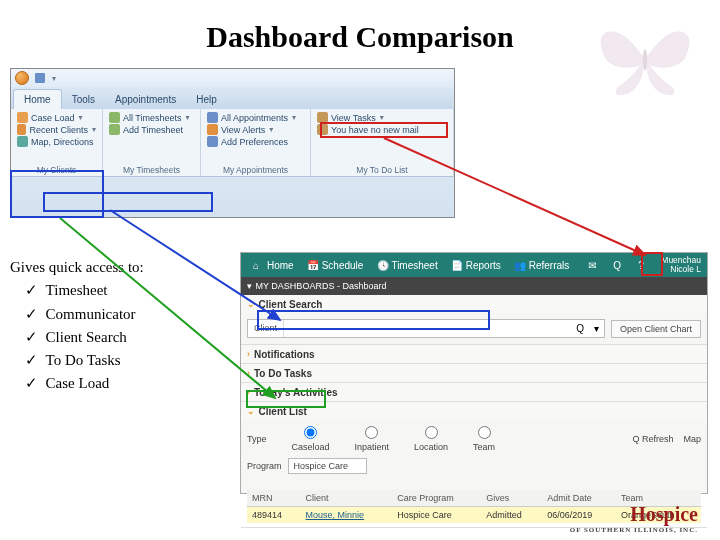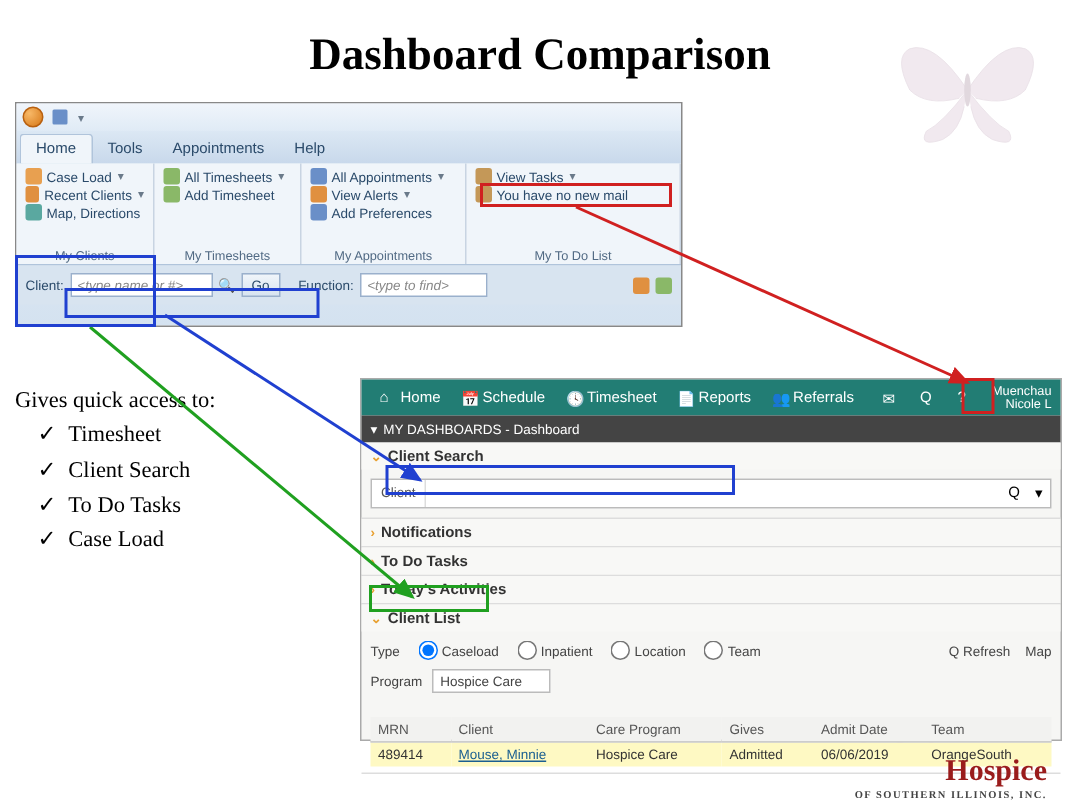--- a/index.html
+++ b/index.html
@@ -53,22 +53,22 @@
   .panel { border-bottom: 1px solid #ddd; }
   .panel-header { height: 18px; background: #f8f8f6; display: flex; align-items: center; padding: 0 6px; font-size: 10px; font-weight: bold; color: #333; gap: 4px; }
   .chev { font-size: 9px; color: #e8a030; }
   .client-search-body { padding: 6px; display: flex; gap: 6px; align-items: center; }
   .client-input { flex: 1; display: flex; border: 1px solid #bbb; background: #fff; }
   .client-input-label { padding: 3px 6px; border-right: 1px solid #ddd; font-size: 9px; color: #555; }
   .client-input-field { flex: 1; padding: 3px; font-size: 9px; }
   .client-input-search { padding: 3px 5px; }
   .chart-btn { border: 1px solid #bbb; background: #fafafa; padding: 3px 8px; font-size: 9px; color: #444; }
   .clientlist-body { padding: 4px 6px; }
-  .radio-row { display: flex; align-items: center; gap: 12px; font-size: 9px; color: #444; padding: 2px 0 6px; }
-  .radio-row label { display: flex; align-items: center; gap: 3px; }
+  .radio-row { display: flex; align-items: center; gap: 25px; font-size: 9px; color: #444; padding: 2px 0 6px; }
+  .radio-row label { display: flex; align-items: center; gap: 3px; flex-direction: column; }
   .radio-row input { margin: 0; }
   .refresh-right { margin-left: auto; display: flex; gap: 10px; align-items: center; color: #444; }
   .prog-row { display: flex; align-items: center; gap: 6px; font-size: 9px; color: #444; padding-bottom: 4px; }
   .prog-select { border: 1px solid #bbb; background: #fff; padding: 2px 18px 2px 5px; font-size: 9px; }
   .table { width: 100%; border-collapse: collapse; font-size: 9px; margin-top: 12px; }
   .table th { text-align: left; padding: 3px 5px; border-bottom: 1px solid #ccc; color: #555; font-weight: normal; background: #f2f2f0; }
   .table td { padding: 3px 5px; background: #fef9c3; color: #333; }
   .table td.linky { color: #1a5e90; text-decoration: underline; }
   
   
@@ -170,36 +170,27 @@
             <span class="dropdown-arrow">▾</span>
           </div>
         <div class="ribbon-item">
             <span class="ribbon-item-icon ico-mail"></span>
             <span>You have no new mail</span>
           </div>
       </div>
       <div class="group-label">My To Do List</div>
     </div>
   </div>
-  <div class="old-searchbar">
-    <span>Client:</span>
-    <span class="old-input" style="width:95px">&lt;type name or #&gt;</span>
-    <span>🔍</span>
-    <button class="old-btn">Go</button>
-    <span style="margin-left:8px">Function:</span>
-    <span class="old-input" style="width:85px">&lt;type to find&gt;</span>
-    <span style="margin-left:auto" class="ribbon-item-icon ico-orange"></span>
-    <span class="ribbon-item-icon ico-clock"></span>
-  </div>
 </div>
 
 <div class="text-block">
   <div>Gives quick access to:</div>
   <ul>
     <li>Timesheet</li>
+    <li>Communicator</li>
     <li>Client Search</li>
     <li>To Do Tasks</li>
     <li>Case Load</li>
   </ul>
 </div>
 
 <div class="new-ui">
   <div class="teal-bar">
     <div class="teal-item">
         <span class="teal-icon">⌂</span>
@@ -245,20 +236,21 @@
         <span class="chev">⌄</span>
         <span>Client Search</span>
       </div>
     <div class="client-search-body">
       <div class="client-input">
         <div class="client-input-label">Client</div>
         <div class="client-input-field"></div>
         <div class="client-input-search">Q</div>
         <div class="client-input-search">▾</div>
       </div>
+      <button class="chart-btn">Open Client Chart</button>
     </div>
   </div>
   <div class="panel">
       <div class="panel-header">
         <span class="chev">›</span>
         <span>Notifications</span>
       </div>
     </div>
   <div class="panel">
       <div class="panel-header">

